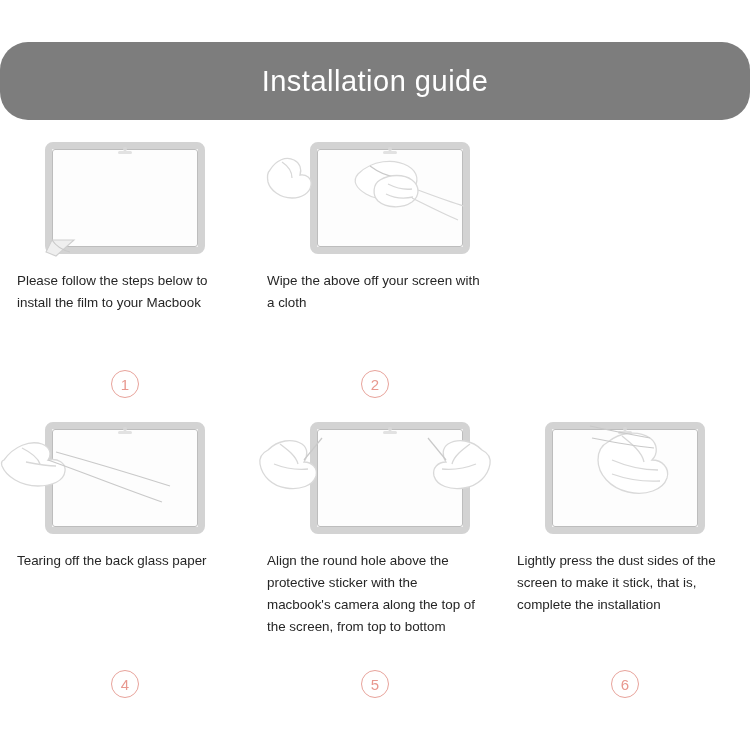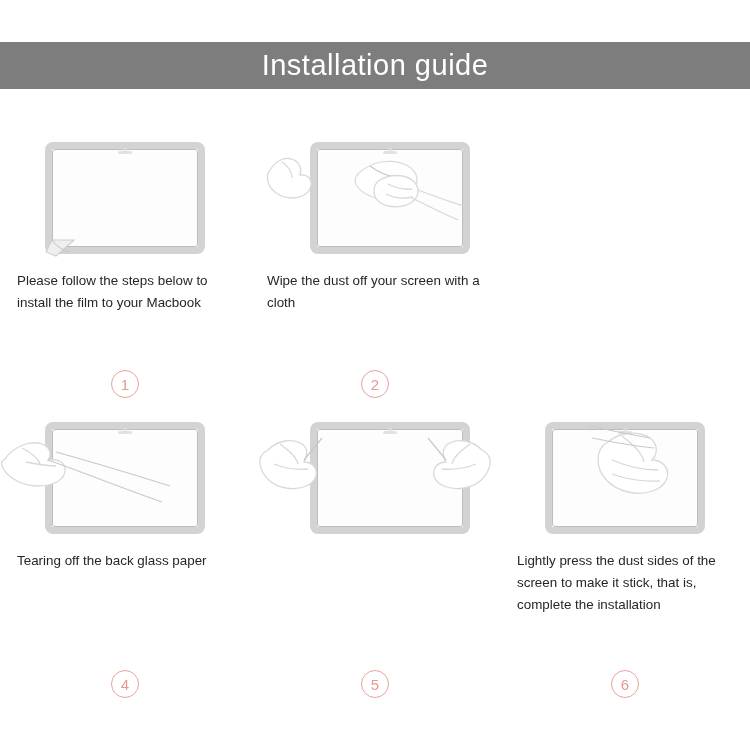--- a/index.html
+++ b/index.html
@@ -17,25 +17,26 @@
     position: relative;
     width: 750px;
     height: 750px;
     background: #ffffff;
   }
   .header {
     position: absolute;
     left: 0;
     top: 42px;
     width: 750px;
-    height: 47px;
+    height: 78px;
     background: #7d7d7d;
     display: flex;
     align-items: center;
     justify-content: center;
+    border-radius: 28px;
   }
   .header-title {
     color: #ffffff;
     font-size: 29px;
     letter-spacing: 0.5px;
     font-weight: 400;
   }
   .grid {
     position: absolute;
     left: 0;
@@ -181,21 +182,21 @@
             <path class="ln" d="M20 26 C26 30 30 36 30 42"></path>
             <path class="cloth" d="M96 38 C110 24 132 22 146 30 C156 36 158 46 150 54 C140 64 118 66 104 58 C94 52 90 45 96 38 Z"></path>
             <path class="ln-d" d="M108 30 C116 36 124 40 134 41"></path>
             <path class="hand" d="M118 44 C128 38 142 38 150 44 C158 50 158 60 150 66 C140 73 124 72 116 65 C110 59 111 48 118 44 Z"></path>
             <path class="ln" d="M126 48 C134 52 142 54 150 53"></path>
             <path class="ln" d="M124 58 C132 62 142 63 151 61"></path>
             <path class="ln" d="M150 62 C166 70 182 78 196 84"></path>
             <path class="ln" d="M156 54 C172 60 188 66 202 70"></path>
           </svg>
         </div>
-        <div class="caption">Wipe the dust off your screen with a cloth</div>
+        <div class="caption">Wipe the above off your screen with a cloth</div>
         <div class="num-wrap">
           <div class="num">2</div>
         </div>
       </div>
 
     </div>
 
     <div class="row2" style="display:flex;width:750px;">
 
       <div class="cell">
@@ -232,20 +233,21 @@
             <path class="hand" d="M6 34 C16 24 30 22 40 28 C46 32 46 40 42 46 C50 46 56 52 54 60 C51 70 38 74 24 72 C10 70 0 60 -2 48 C-3 41 0 37 6 34 Z"></path>
             <path class="ln" d="M18 28 C26 34 34 40 36 48"></path>
             <path class="ln" d="M12 48 C22 52 34 54 46 53"></path>
             <path class="hand" d="M220 34 C210 24 196 22 186 28 C180 32 180 40 184 46 C176 46 170 52 172 60 C175 70 188 74 202 72 C216 70 226 60 228 48 C229 41 226 37 220 34 Z"></path>
             <path class="ln" d="M208 28 C200 34 192 40 190 48"></path>
             <path class="ln" d="M214 48 C204 52 192 54 180 53"></path>
             <path class="ln-d" d="M42 44 L60 22"></path>
             <path class="ln-d" d="M184 44 L166 22"></path>
           </svg>
         </div>
+        <div class="caption">Align the round hole above the protective sticker with the macbook's camera along the top of the screen, from top to bottom</div>
         <div class="num-wrap">
           <div class="num">5</div>
         </div>
       </div>
 
       <div class="cell">
         <div class="art">
           <div class="screen" style="left:33px;top:6px;width:160px;height:112px;">
             <div class="inner"></div>
             <div class="cam">

